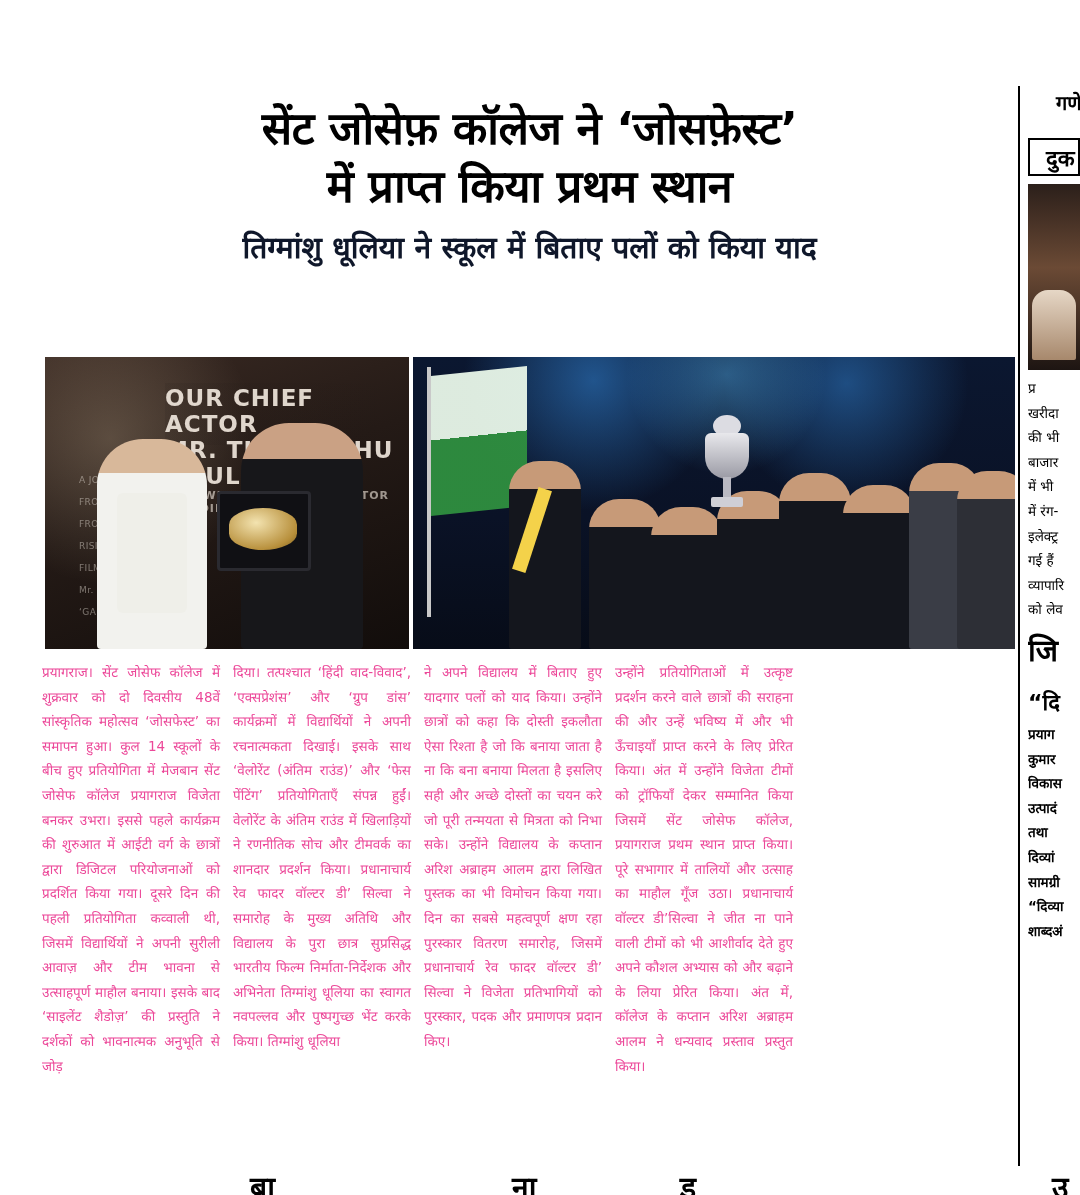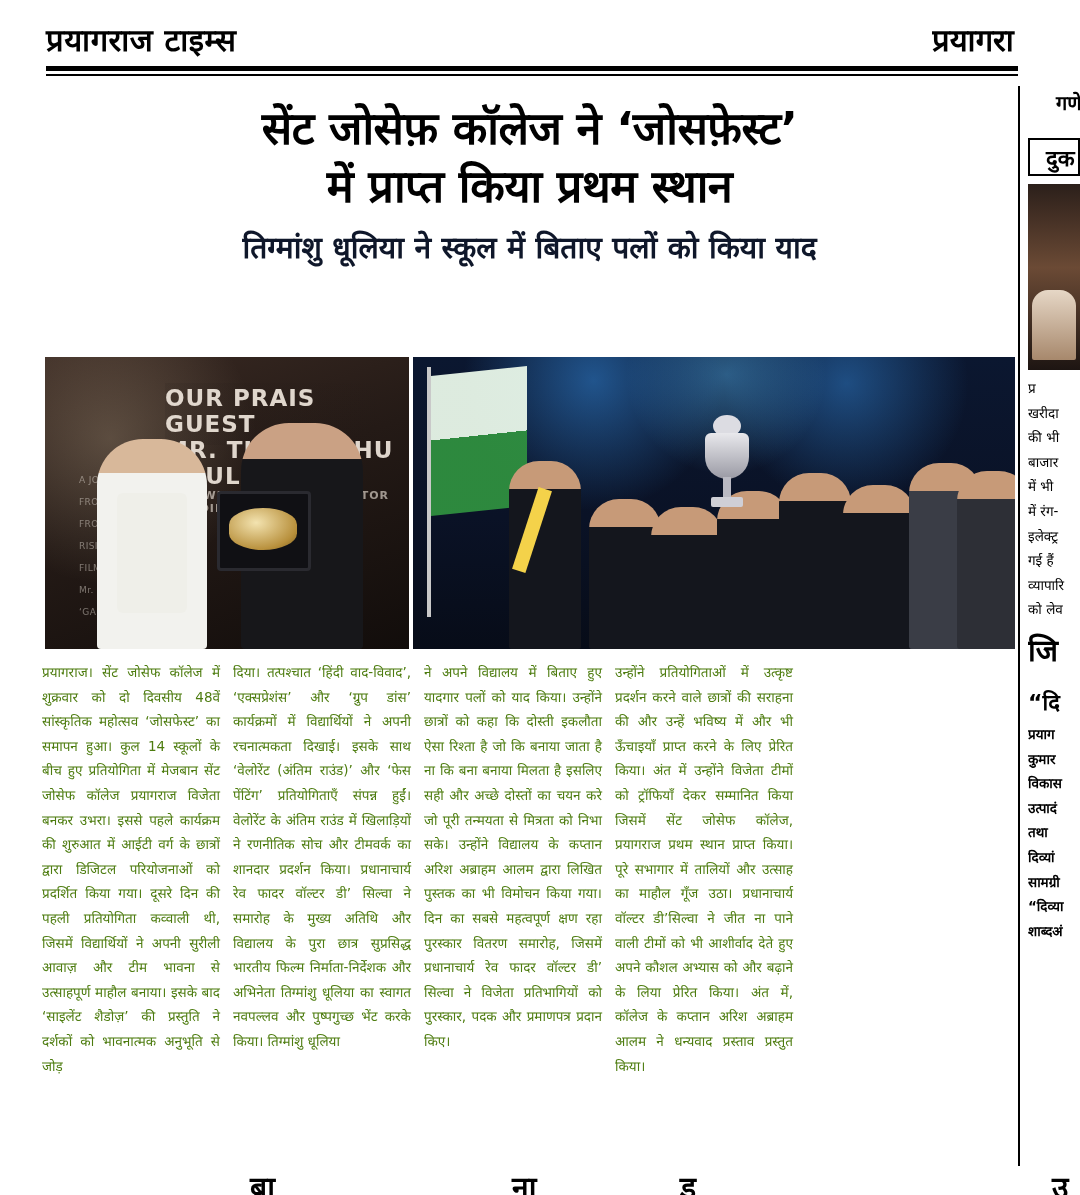--- a/index.html
+++ b/index.html
@@ -223,21 +223,21 @@
     display: flex;
     gap: 13px;
   }
   .bcol {
     width: 178px;
     font-family: "DejaVu Sans", sans-serif;
     font-size: 13.5px;
     line-height: 24.6px;
     text-align: justify;
     text-justify: inter-word;
-    color: #4d7c0f;
+    color: #ec4899;
   }
   .bcol p { margin: 0; }
 
   
   .rail {
     position: absolute;
     top: 86px;
     left: 1028px;
     width: 52px;
     overflow: hidden;
@@ -310,43 +310,37 @@
     font-weight: bold;
     font-size: 30px;
     color: #000;
   }
 </style>
 </head>
 <body>
 
 <div class="page">
 
-  <div class="masthead">
-    <div class="masthead-title">प्रयागराज टाइम्स</div>
-    <div class="masthead-title-right">प्रयागरा</div>
-    <div class="rule-thick"></div>
-    <div class="rule-thin"></div>
-  </div>
 
   <div class="col-divider"></div>
 
   <div class="main-col">
     <div class="headline">
       <span>सेंट जोसेफ़ कॉलेज ने ‘जोसफ़ेस्ट’</span>
       <span class="l2">में प्राप्त किया प्रथम स्थान</span>
     </div>
     <div class="subhead">तिग्मांशु धूलिया ने स्कूल में बिताए पलों को किया याद</div>
   </div>
 
   <div class="photos">
 
     <div class="photo photo-left">
       <div class="pl-bg"></div>
       <div class="pl-banner">
-        <span class="big">OUR PRAIS GUEST</span>
+        <span class="big">OUR CHIEF ACTOR</span>
         <span class="big">MR. TIGMANSHU DHULIA</span>
         <span class="sml">RENOWNED BOLLYWOOD ACTOR AND DIRECTOR</span>
       </div>
       <div class="pl-textblock">
         <div>A JO                                 LISH LE</div>
         <div>FRO                                  O GRA</div>
         <div>FRO</div>
         <div>RISING                               </div>
         <div>FILM A                               </div>
         <div>Mr.                           D FILMS</div>

